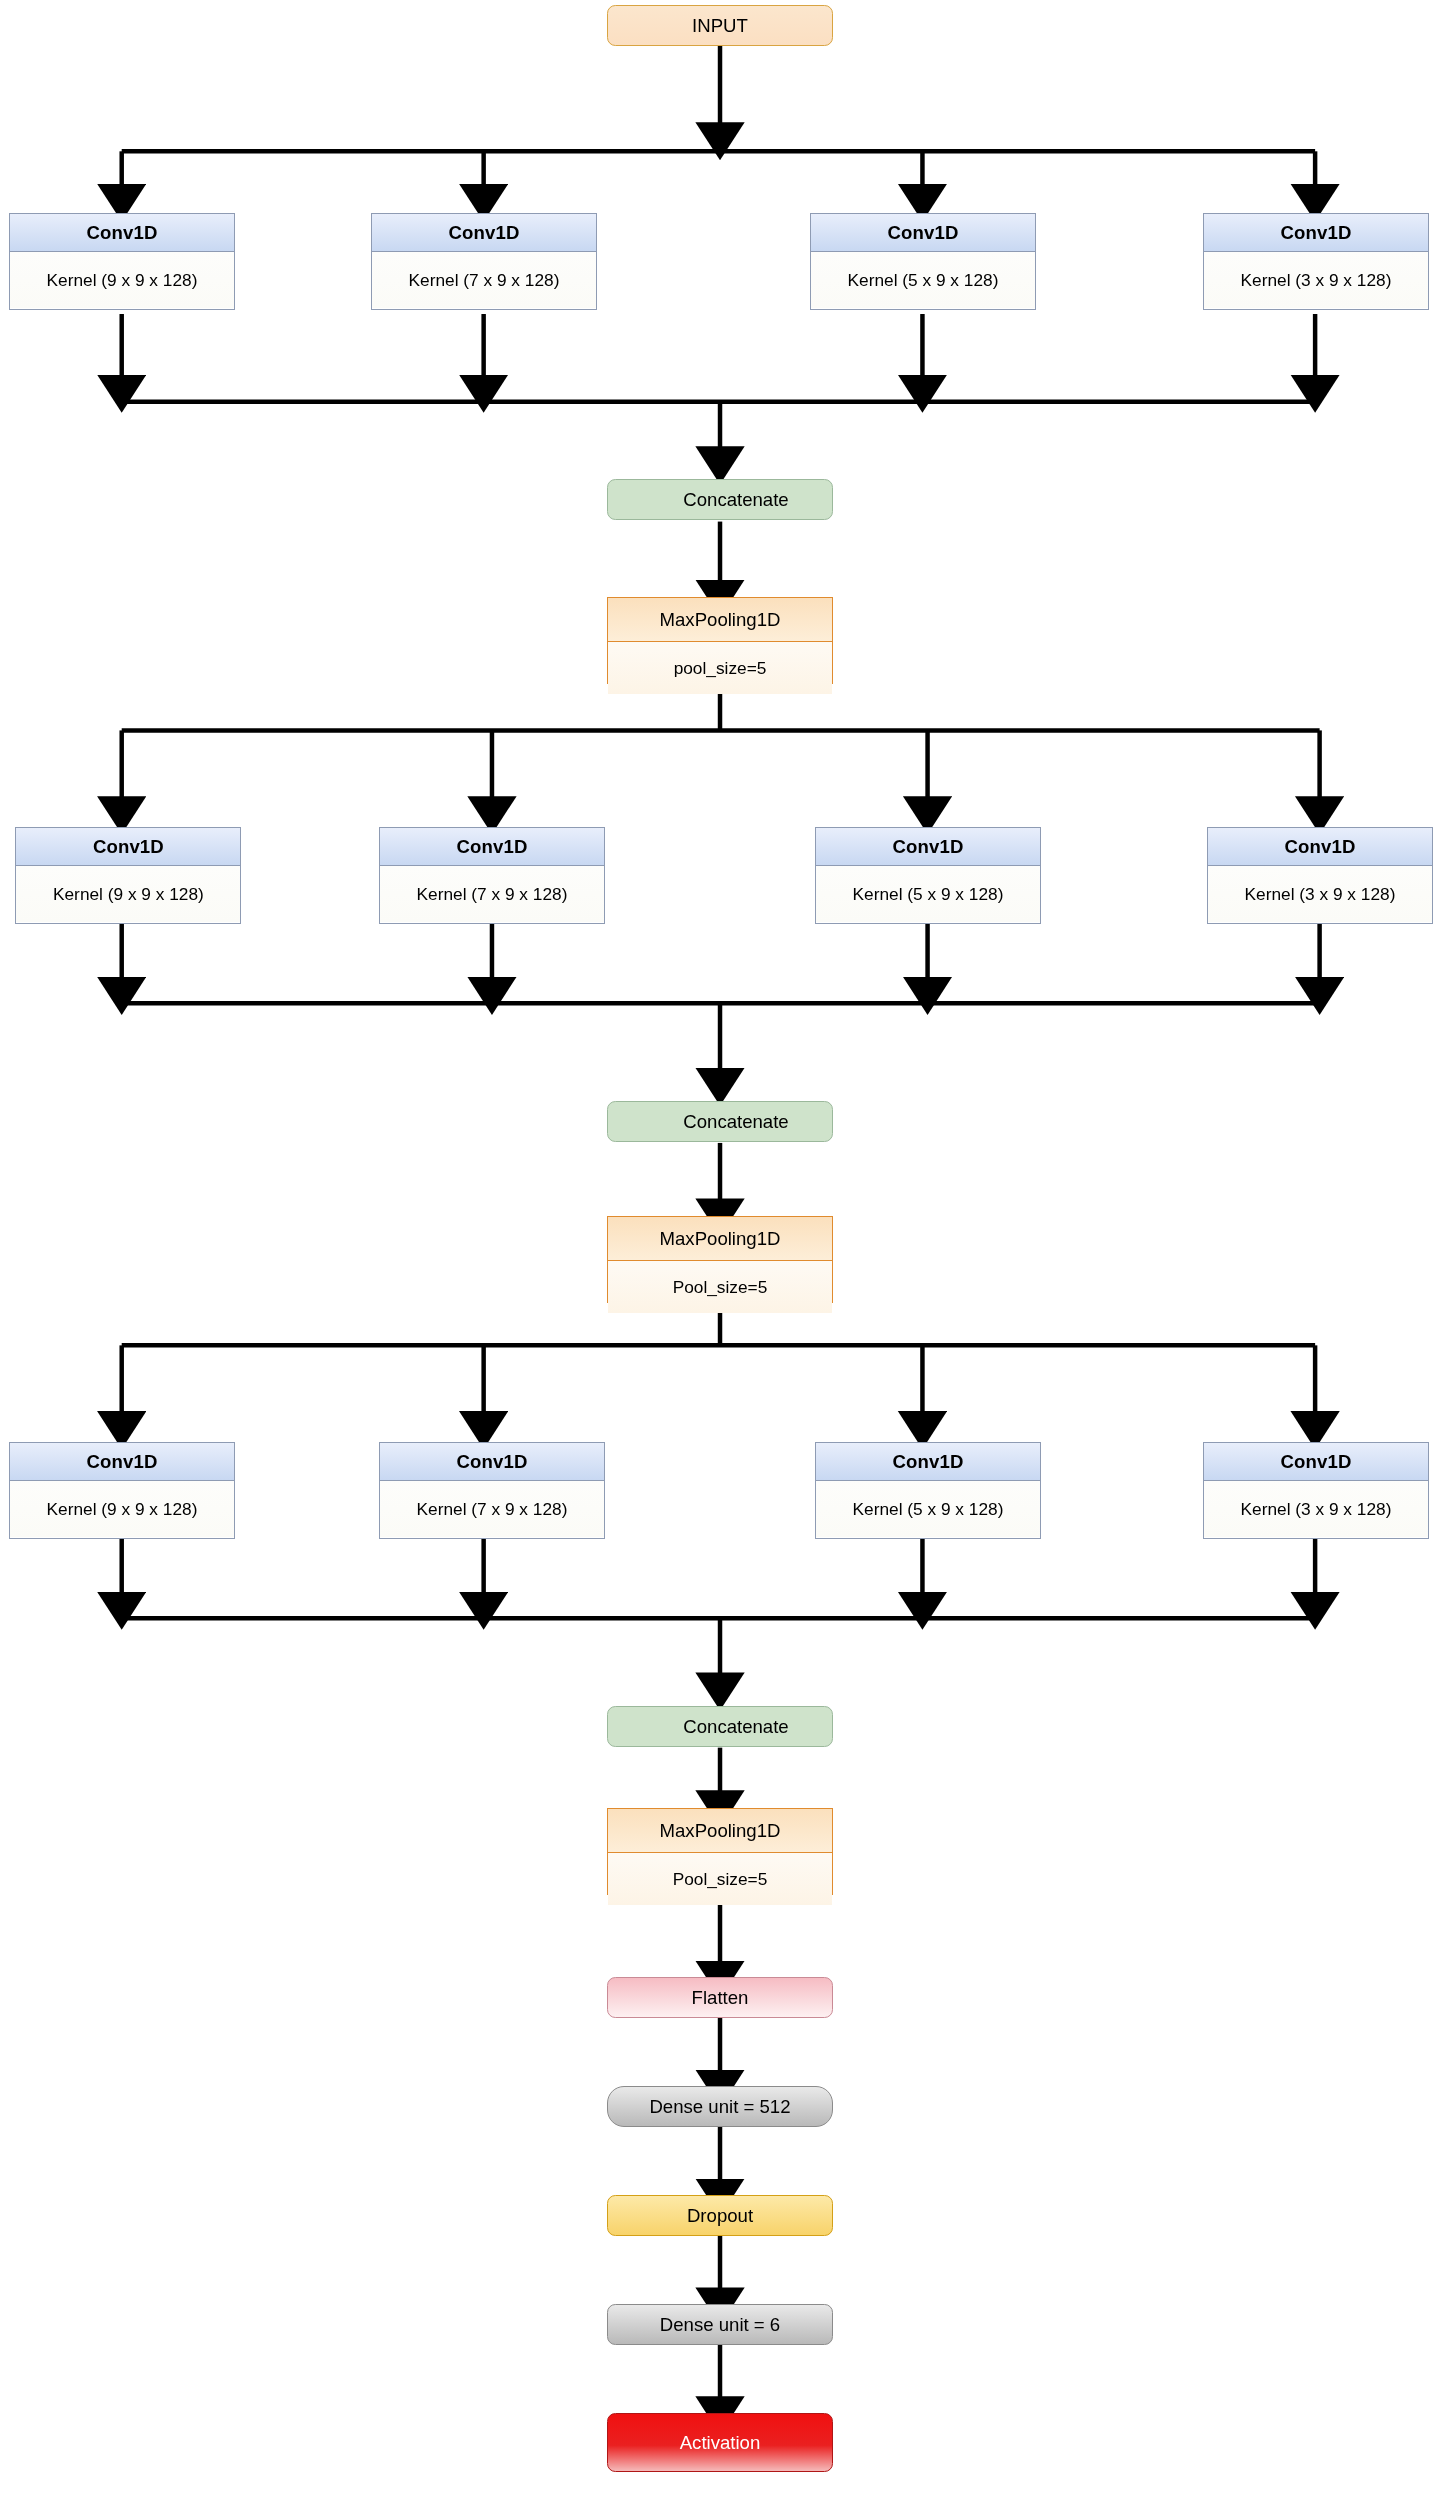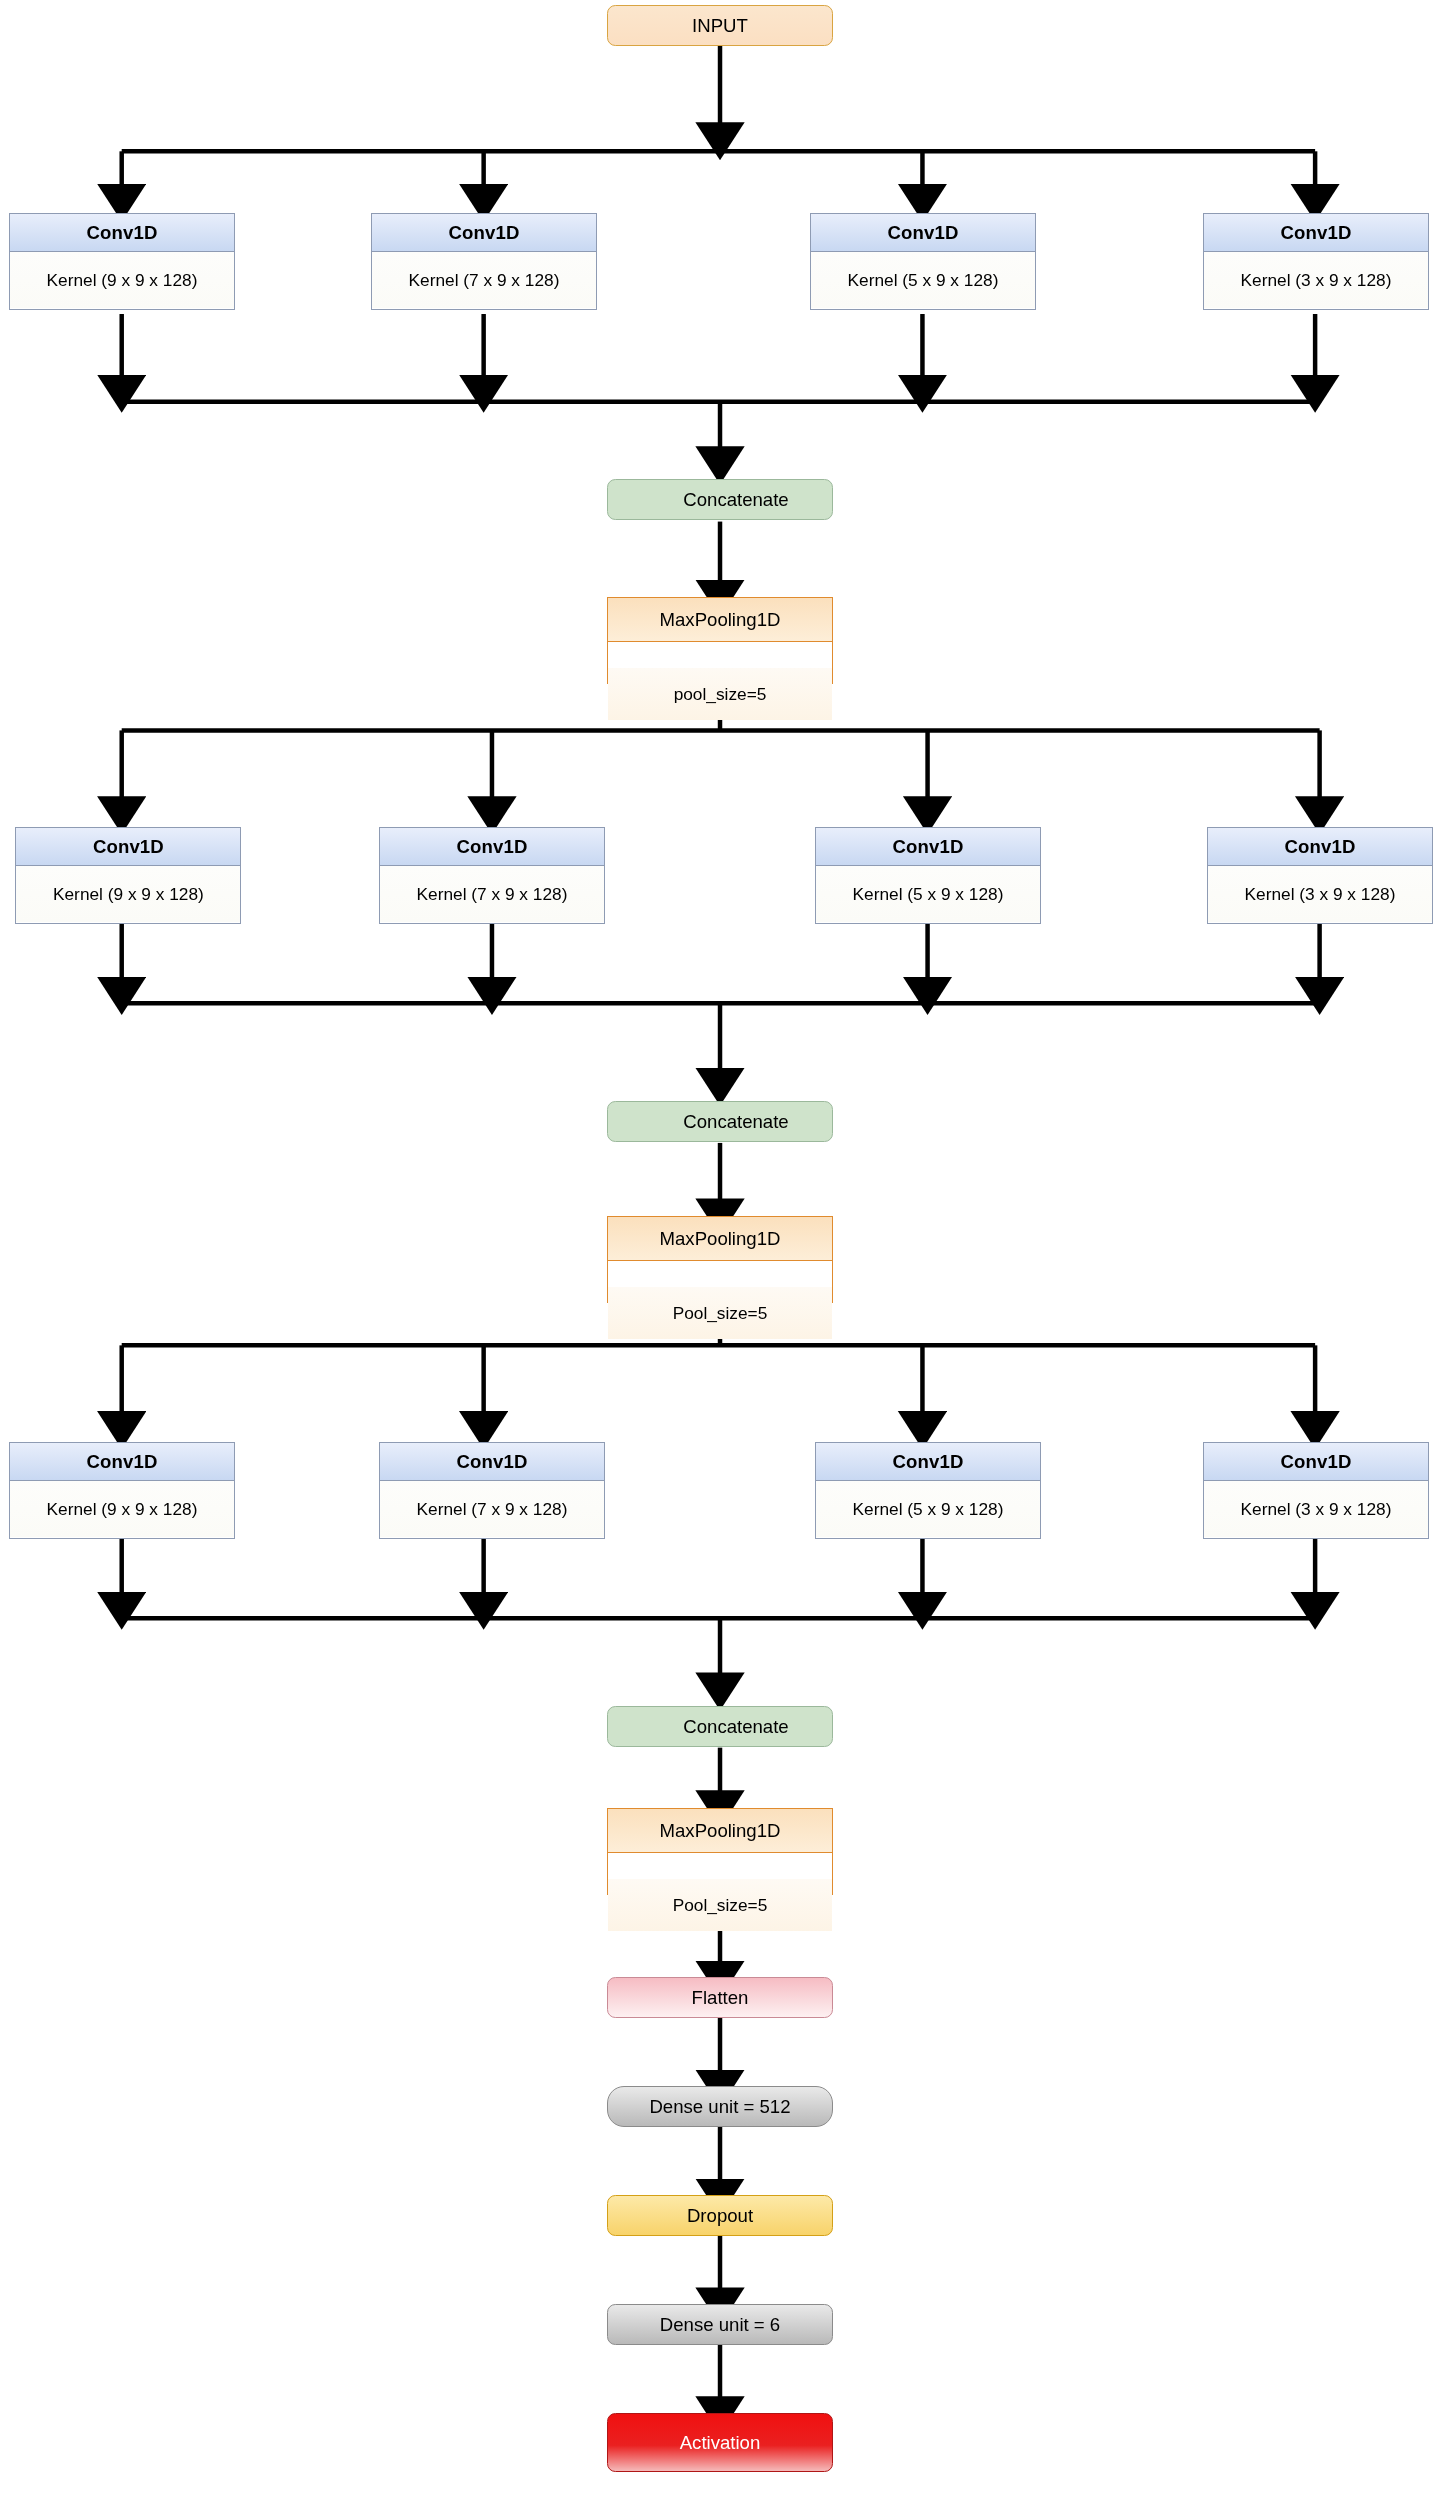--- a/index.html
+++ b/index.html
@@ -73,21 +73,20 @@
     height: 44px;
     font-size: 18.6px;
     font-weight: normal;
     background: linear-gradient(180deg, #fbe0bd 0%, #fdeed8 100%);
     border-bottom: 1.3px solid #e08b2e;
   }
   .pool .bd {
     height: 52px;
     font-size: 17.3px;
     background: linear-gradient(180deg, #fefaf4 0%, #fdf4e6 100%);
-    margin-top: 26px;
   }
 
   
   .pill {
     border-radius: 8.3px;
     display: flex;
     align-items: center;
     justify-content: center;
     text-align: center;
     color: #000000;

